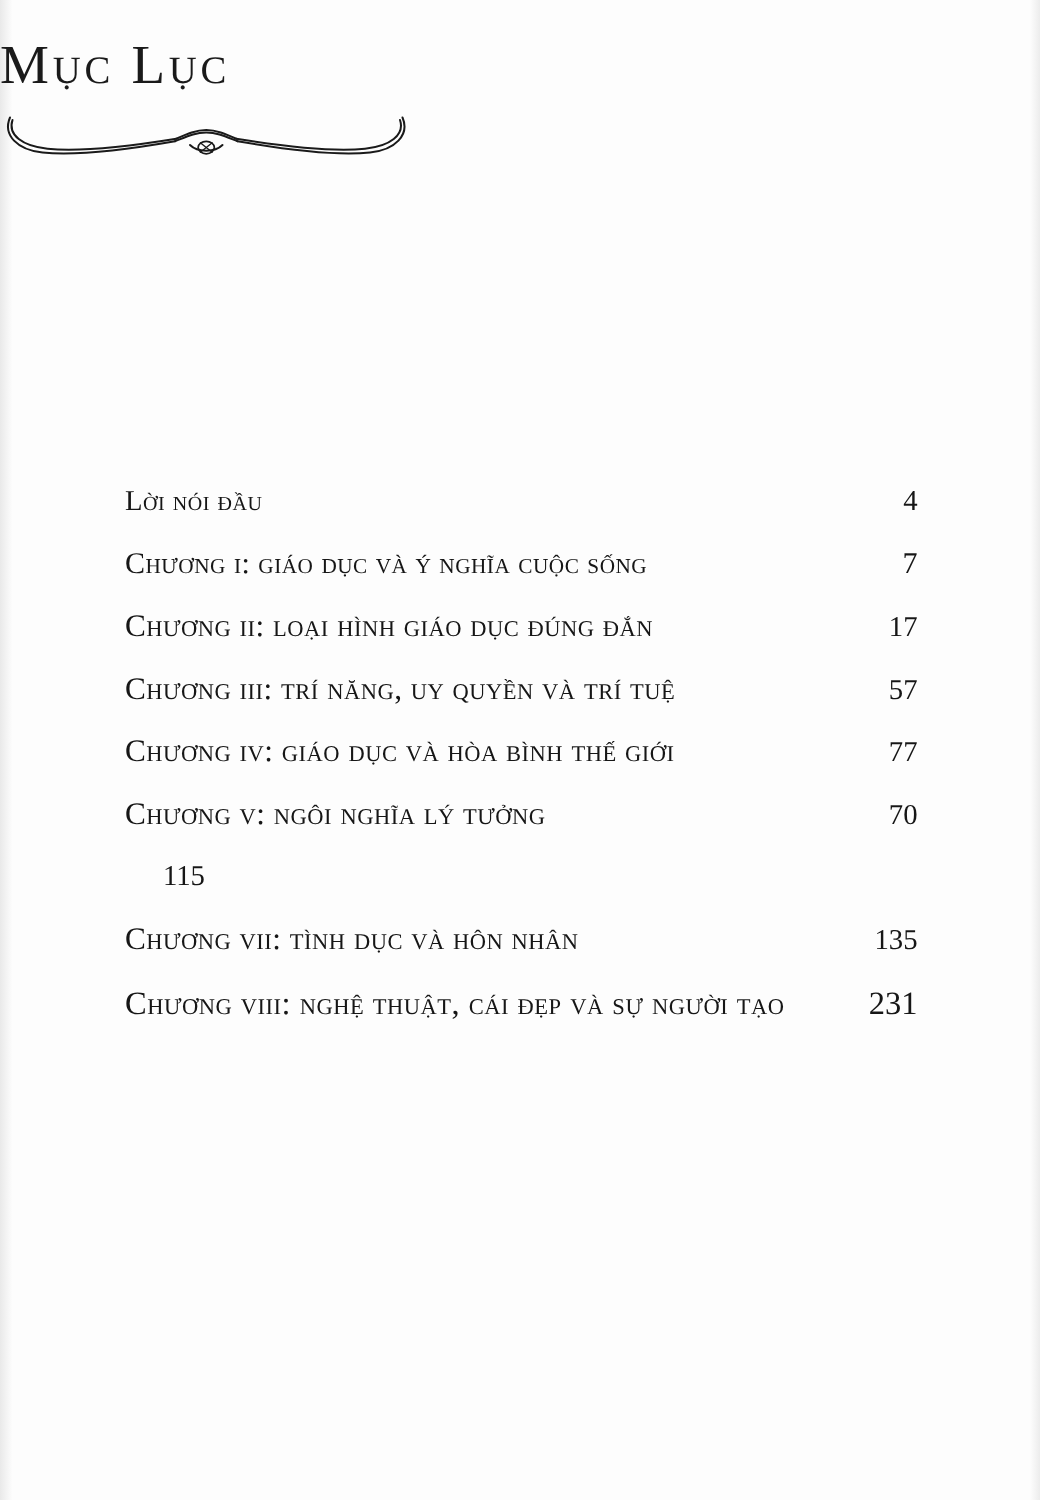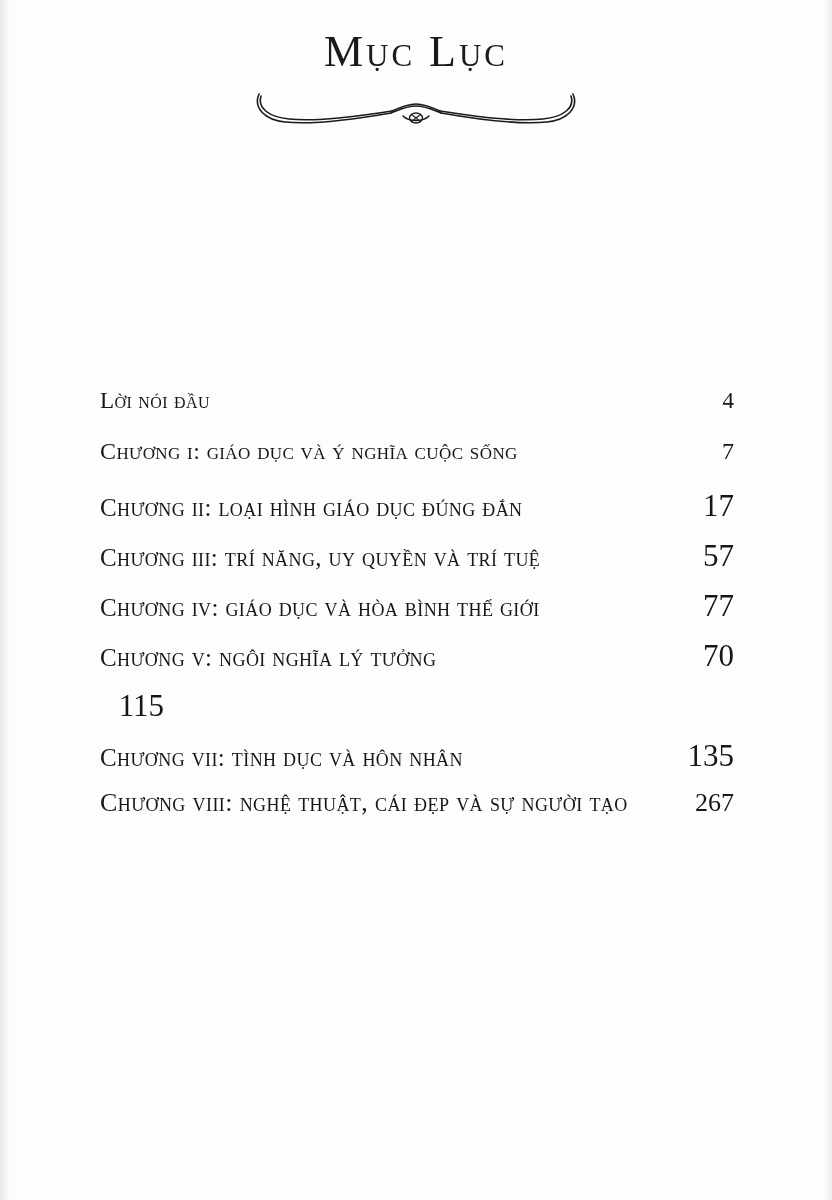--- a/index.html
+++ b/index.html
@@ -36,21 +36,21 @@
     width: 8px;
     background: linear-gradient(to left, #ececec, #fdfdfd);
     pointer-events: none;
   }
 
   .title-block {
     position: absolute;
     top: 28px;
     left: 0;
     right: 0;
-    text-align: center;
+    text-align: left;
   }
   .doc-title {
     font-family: "Liberation Serif", serif;
     font-size: 44px;
     letter-spacing: 3px;
     font-variant: small-caps;
     color: #1a1a1a;
     line-height: 1.1;
     font-weight: 400;
   }
@@ -77,21 +77,21 @@
   .toc-label {
     font-family: "Liberation Serif", serif;
     font-variant: small-caps;
     font-size: 25px;
     letter-spacing: 0.4px;
     color: #161616;
     white-space: nowrap;
   }
   .toc-page {
     font-family: "Liberation Serif", serif;
-    font-size: 31px;
+    font-size: 23px;
     color: #161616;
     min-width: 64px;
     text-align: right;
     padding-right: 6px;
   }
   
   .toc-row:nth-child(1) .toc-label,
   .toc-row:nth-child(1) .toc-page { font-size: 23px; }
   .toc-row:nth-child(2) .toc-label,
   .toc-row:nth-child(2) .toc-page { font-size: 24px; }
@@ -156,17 +156,17 @@
       <span class="toc-page">115</span>
     </div>
 
     <div class="toc-row">
       <span class="toc-label">Chương vii: tình dục và hôn nhân</span>
       <span class="toc-page">135</span>
     </div>
 
     <div class="toc-row">
       <span class="toc-label">Chương viii: nghệ thuật, cái đẹp và sự người tạo</span>
-      <span class="toc-page">267</span>
+      <span class="toc-page">231</span>
     </div>
 
   </div>
 </div>
 
 </body></html>

